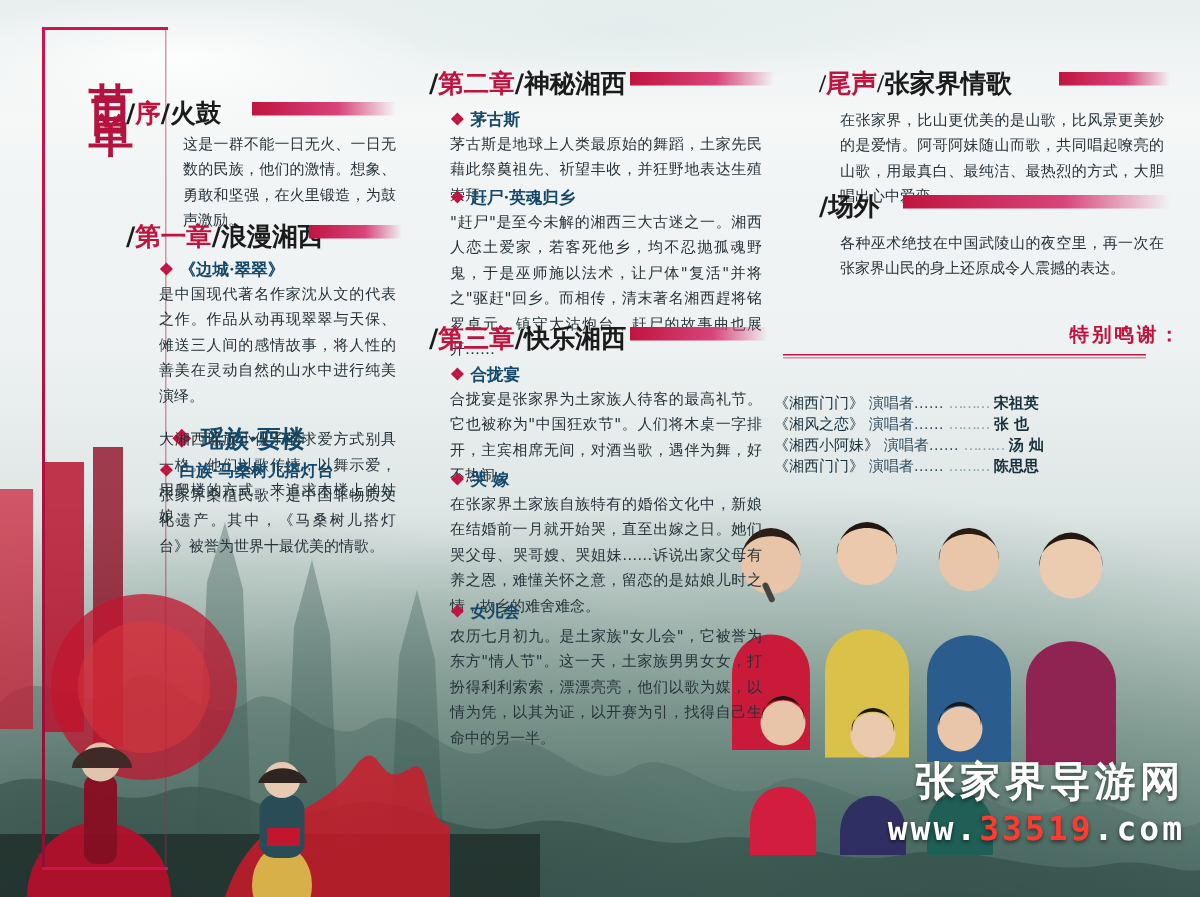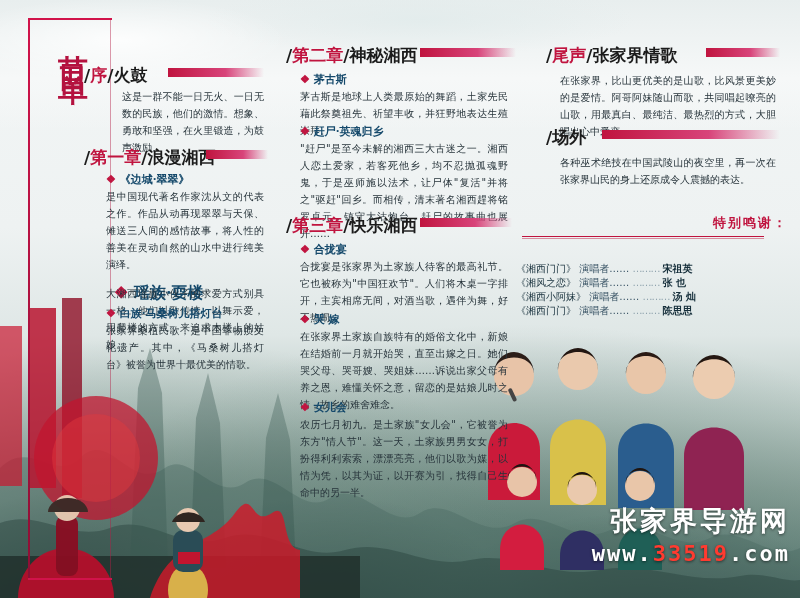--- a/index.html
+++ b/index.html
@@ -270,21 +270,21 @@
   <div class="sub" style="left:300px;top:312px;font-size:11px;">
     <span class="mk">❖ </span><span>哭  嫁</span>
   </div>
   <div class="body" style="left:300px;top:328px;width:208px;">在张家界土家族自族特有的婚俗文化中，新娘在结婚前一月就开始哭，直至出嫁之日。她们哭父母、哭哥嫂、哭姐妹……诉说出家父母有养之恩，难懂关怀之意，留恋的是姑娘儿时之情，故乡的难舍难念。</div>
 
   <div class="sub" style="left:300px;top:400px;font-size:11px;">
     <span class="mk">❖ </span><span>女儿会</span>
   </div>
   <div class="body" style="left:300px;top:416px;width:208px;">农历七月初九。是土家族"女儿会"，它被誉为东方"情人节"。这一天，土家族男男女女，打扮得利利索索，漂漂亮亮，他们以歌为媒，以情为凭，以其为证，以开赛为引，找得自己生命中的另一半。</div>
 
-  <div class="chap" style="left:546px;top:44px;font-size:17px;">
+  <div class="chap" style="left:546px;top:44px;font-size:17px;font-family:Liberation Serif, serif;">
     <span class="slash">/</span><span class="ttl">尾声</span><span class="slash">/</span><span class="blk">张家界情歌</span>
   </div>
   <div class="chapbar" style="left:706px;top:48px;width:74px;"></div>
   <div class="body" style="left:560px;top:72px;width:216px;">在张家界，比山更优美的是山歌，比风景更美妙的是爱情。阿哥阿妹随山而歌，共同唱起嘹亮的山歌，用最真白、最纯洁、最热烈的方式，大胆唱出心中爱恋。</div>
 
   <div class="chap" style="left:546px;top:126px;font-size:17px;">
     <span class="slash">/</span><span class="blk">场外</span>
   </div>
   <div class="chapbar" style="left:602px;top:130px;width:178px;"></div>
   <div class="body" style="left:560px;top:154px;width:216px;">各种巫术绝技在中国武陵山的夜空里，再一次在张家界山民的身上还原成令人震撼的表达。</div>

